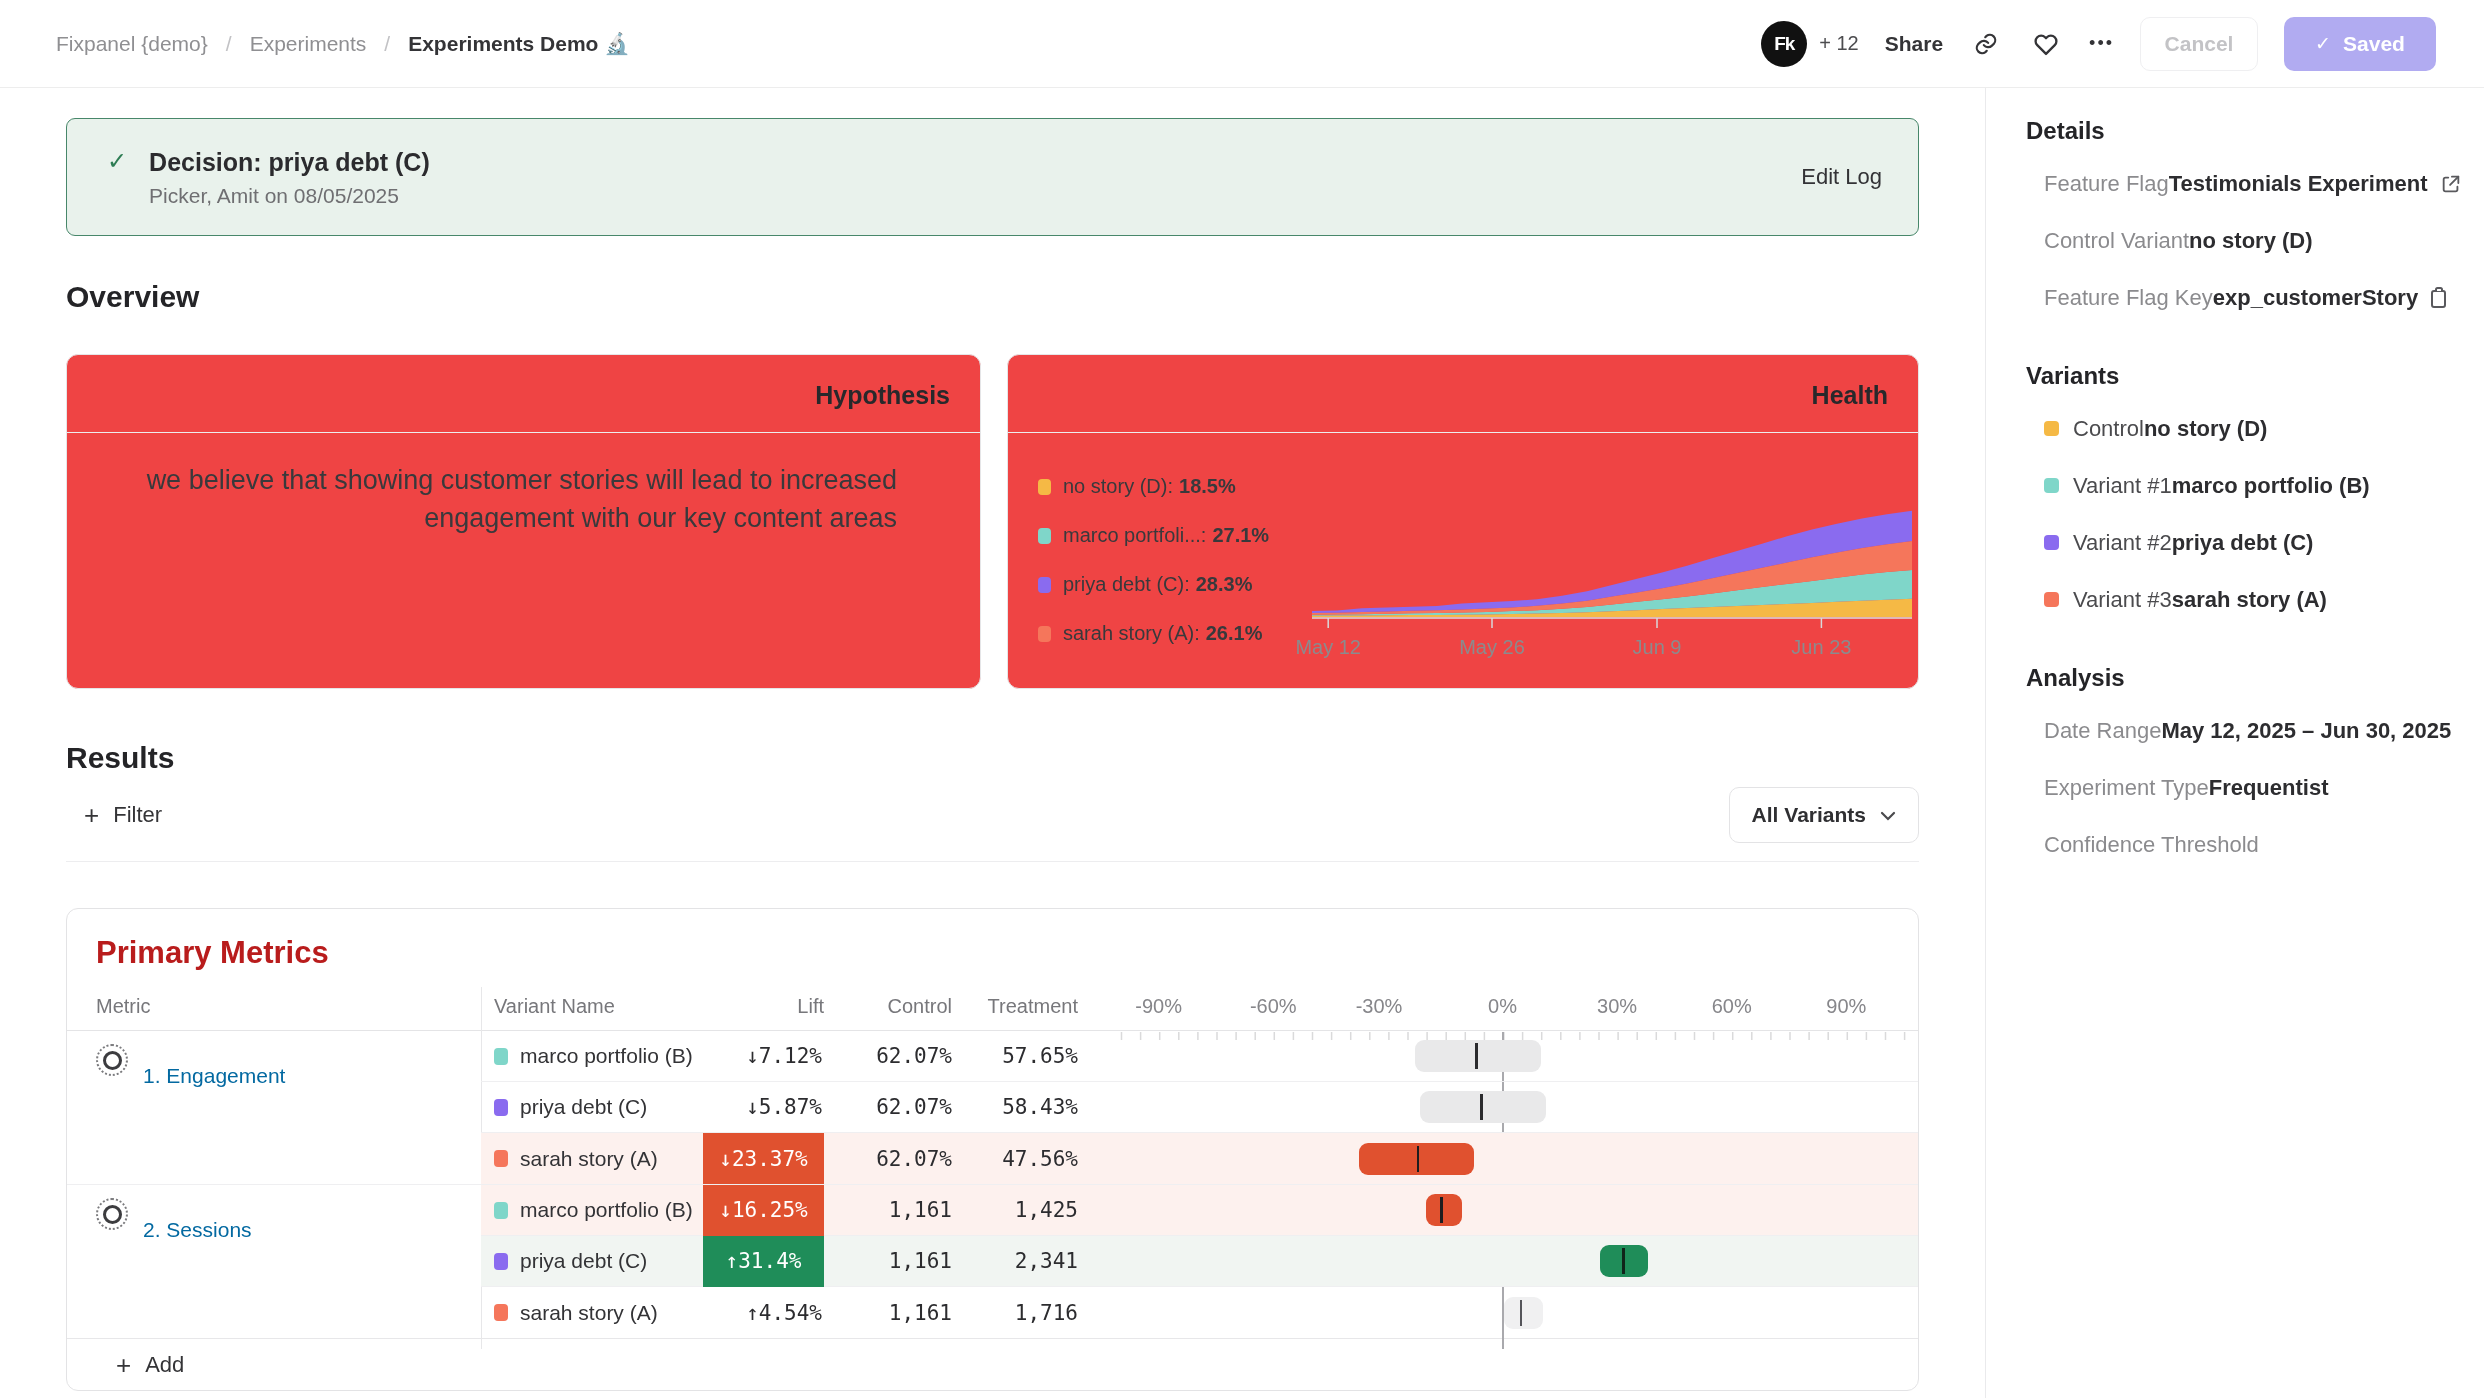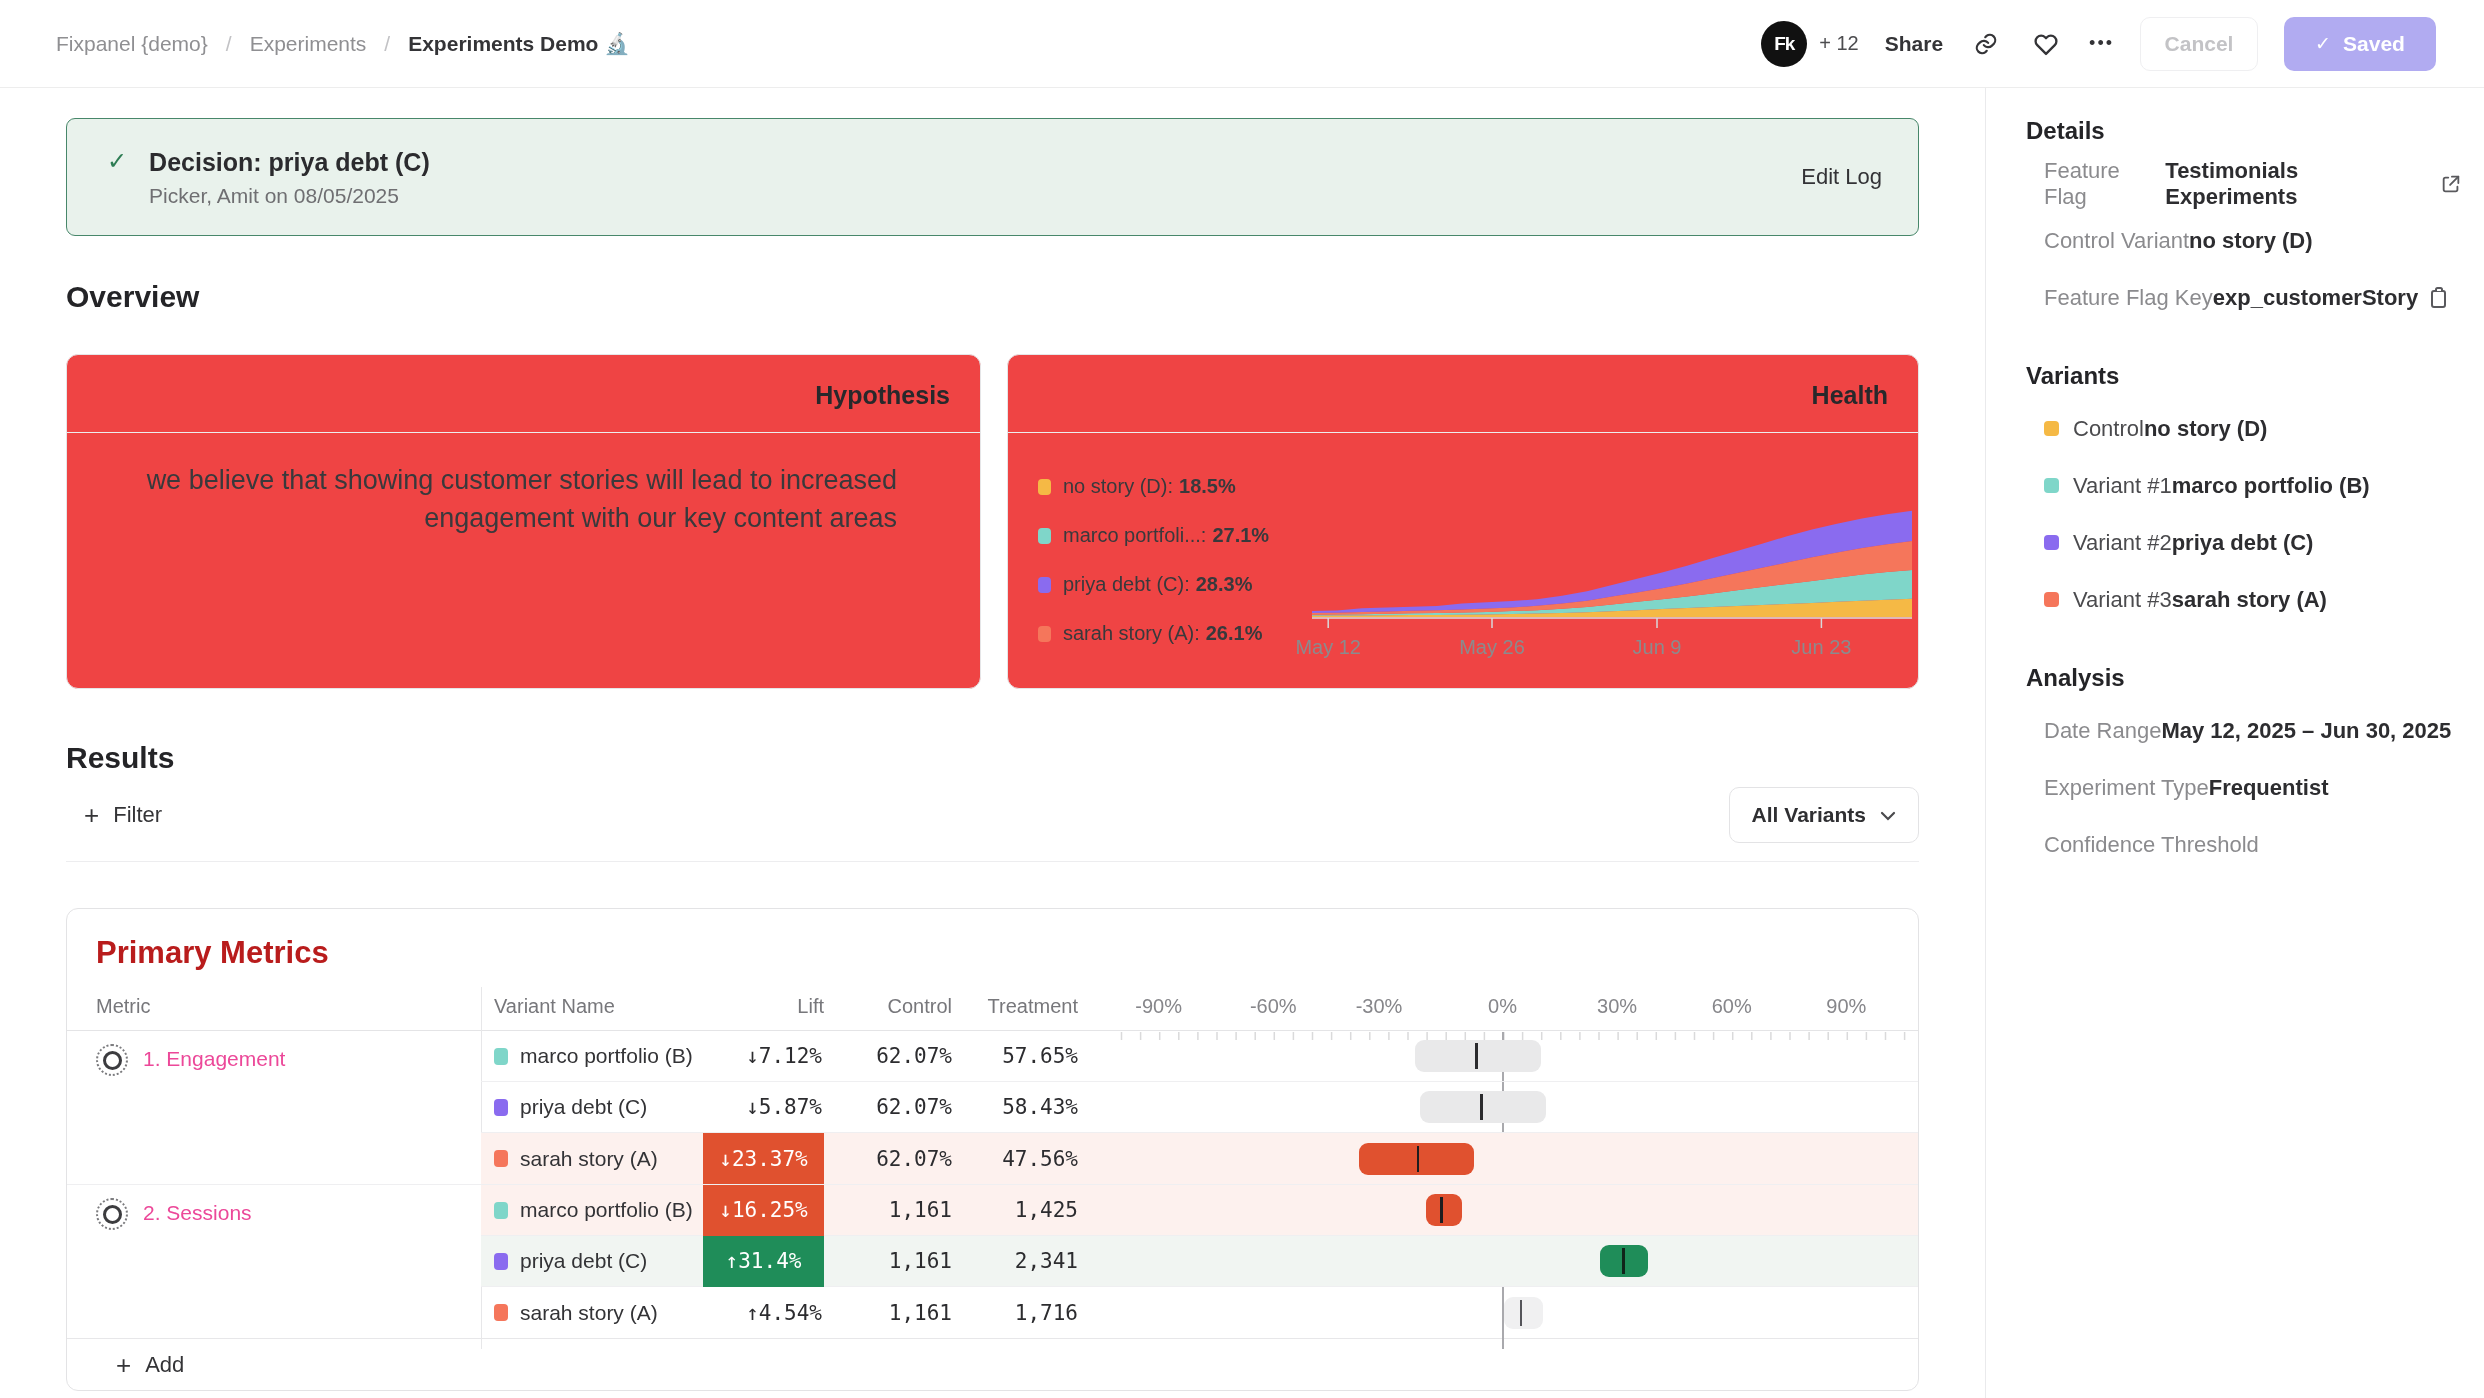--- a/index.html
+++ b/index.html
@@ -82,21 +82,21 @@
   .axis-lab{position:absolute;bottom:12px;transform:translateX(-50%);color:#86868a;}
   .ruler{position:absolute;left:1044px;top:45px;}
   .vsep{position:absolute;left:414px;top:0;width:1px;height:362px;background:#e7e7e9;}
   .zeroline{position:absolute;left:1435px;top:45px;width:2px;height:317px;background:#a9a9ad;}
   .tbody{position:relative;}
   .group{display:flex;border-bottom:1px solid #efeff1;}
   .group:last-child{border-bottom:none;}
   .metric-cell{width:414px;flex:0 0 414px;display:flex;align-items:flex-start;gap:15px;padding:13px 0 0 29px;}
   .m-icon{width:32px;height:32px;border-radius:50%;border:2px dotted #7b7b7e;display:flex;align-items:center;justify-content:center;flex:0 0 32px;}
   .m-icon::after{content:"";width:13px;height:13px;border:3.5px solid #3c3c3f;border-radius:50%;}
-  .metric-name{font-size:21px;color:#ec4899;padding-top:3px;}
+  .metric-name{font-size:21px;color:#0369a1;padding-top:3px;margin-top:17px;}
   .rows-col{flex:1;display:flex;flex-direction:column;}
   .metric-row{display:flex;align-items:center;height:51px;border-bottom:1px solid #efeff1;}
   .metric-row:last-child{border-bottom:none;}
   .metric-row.tint-red{background:#fdf1ee;}
   .metric-row.tint-green{background:#f1f5f2;}
   .rv{width:222px;display:flex;align-items:center;gap:12px;padding-left:13px;font-size:21px;color:#333336;}
   .vchip{width:14px;height:17px;border-radius:4px;flex:0 0 14px;}
   .rl{width:121px;height:51px;display:flex;align-items:center;justify-content:flex-end;font-size:21px;color:#2c2c2f;padding-right:2px;}
   .rl.chip-red{background:#e0512f;color:#fff;justify-content:center;padding-right:0;}
   .rl.chip-green{background:#1f8d59;color:#fff;justify-content:center;padding-right:0;}
@@ -422,21 +422,21 @@
 
       </div>
     </div>
 
     <div class="sidebar">
       <div class="side-h">Details</div>
       <div class="side-rows" id="details-rows">
           <div class="side-row">
             <span class="side-label">Feature Flag</span>
             <span class="side-valwrap">
-              <span class="side-val">Testimonials Experiments</span>
+              <span class="side-val">Testimonials Experiment</span>
               <span>
                 <svg width="22" height="22" viewBox="0 0 24 24" fill="none" stroke="#59595d" stroke-width="2" stroke-linecap="round" stroke-linejoin="round">
                   <path d="M9 5H6a2 2 0 0 0-2 2v11a2 2 0 0 0 2 2h11a2 2 0 0 0 2-2v-3"></path>
                   <path d="M13 4h7v7"></path>
                   <path d="M20 4 11 13"></path>
                 </svg>
               </span>
             </span>
           </div>
           <div class="side-row">

